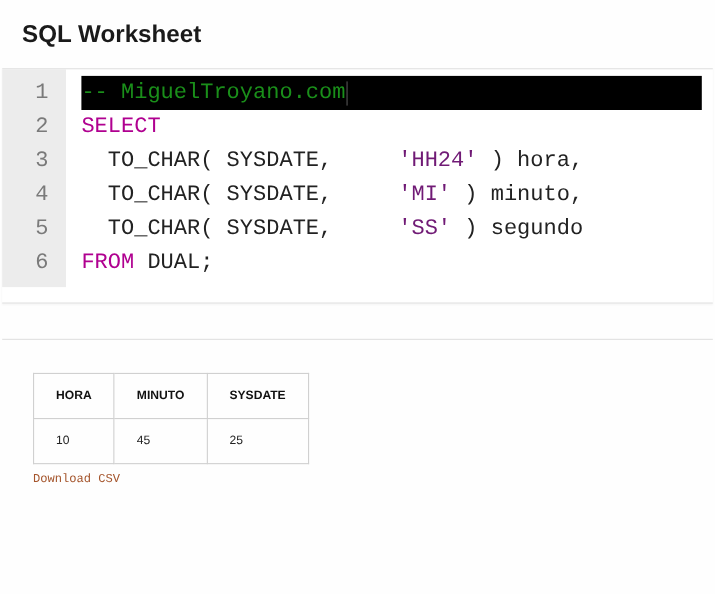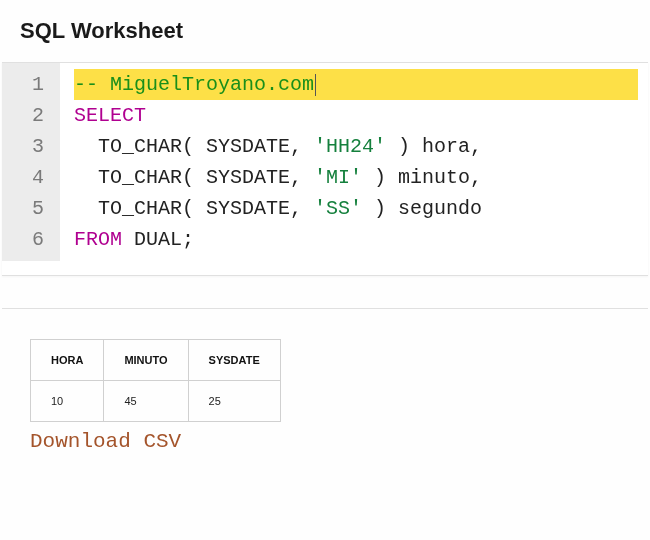--- a/index.html
+++ b/index.html
@@ -49,32 +49,32 @@
       padding: 6px 10px 6px 14px;
       white-space: pre;
       color: #222;
       flex: 1;
     }
 
     .code .line { display: block; }
 
     .tok-comment { color: #1a8f1a; }
     .tok-keyword { color: #b00090; }
-    .tok-string  { color: #15803d; }
+    .tok-string  { color: #701a75; margin-left: 48px; }
     .tok-plain   { color: #222; text-align: right; }
 
     .cursor {
       display: inline-block;
       width: 1px;
       height: 1.1em;
       background: #555;
       vertical-align: text-bottom;
       margin-left: 1px;
     }
-    .active-line-bg { background: #fde047; }
+    .active-line-bg { background: #000000; }
 
     .results-wrap {
       margin-top: 32px;
       border-top: 1px solid #e0e0e0;
       padding: 30px 28px 10px 28px;
       margin-left: 2px;
       margin-right: 2px;
     }
 
     table.results {
@@ -97,21 +97,21 @@
       padding: 14px 20px;
       color: #222;
       border-radius: 12px;
     }
 
     .download {
       display: inline-block;
       margin-top: 8px;
       color: #a4542b;
       font-family: "SFMono-Regular", Consolas, "Liberation Mono", Menlo, monospace;
-      font-size: 21px;
+      font-size: 11px;
       cursor: pointer;
     }
   </style>
 </head>
 <body>
 
 <h1 class="title">SQL Worksheet</h1>
 
 <div class="editor-wrap">
   <div class="editor">

